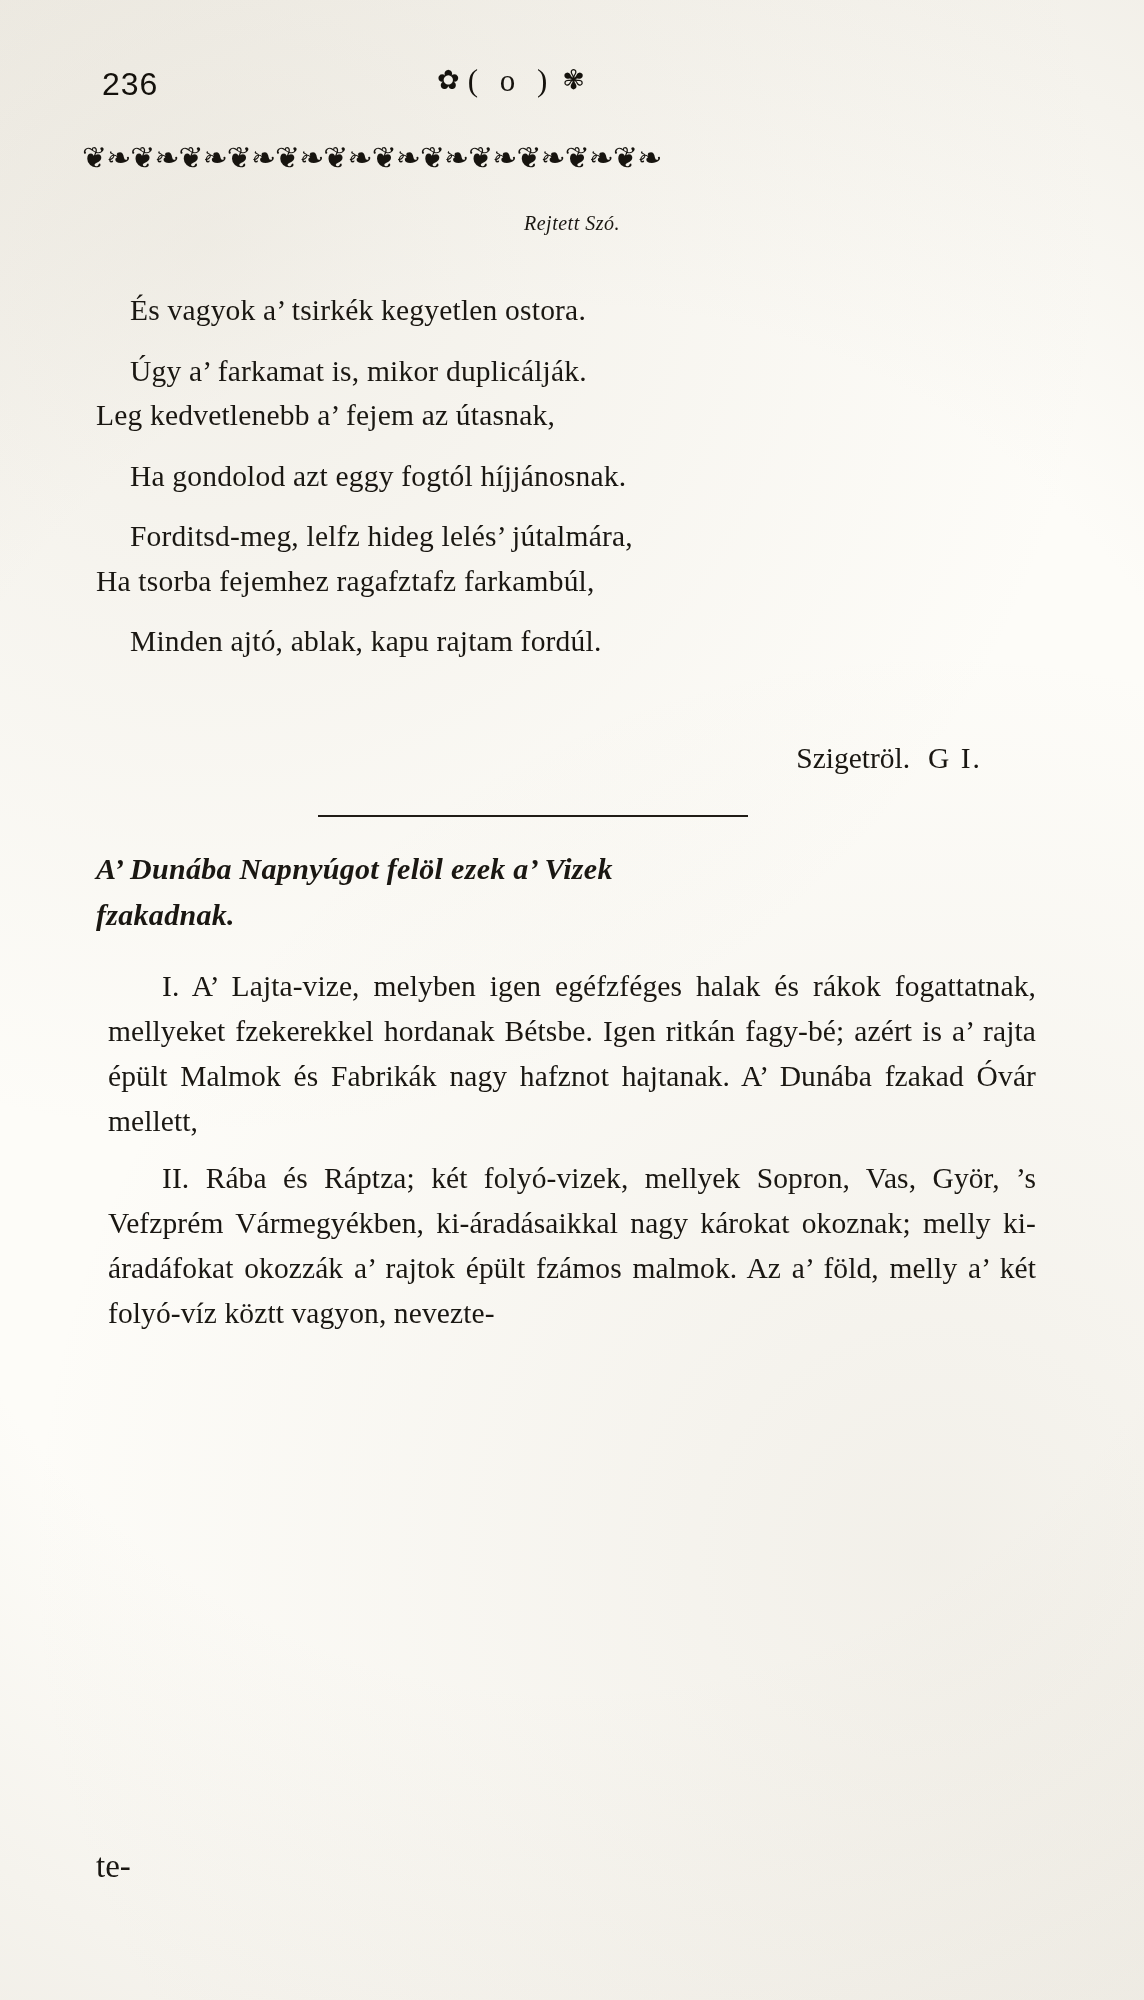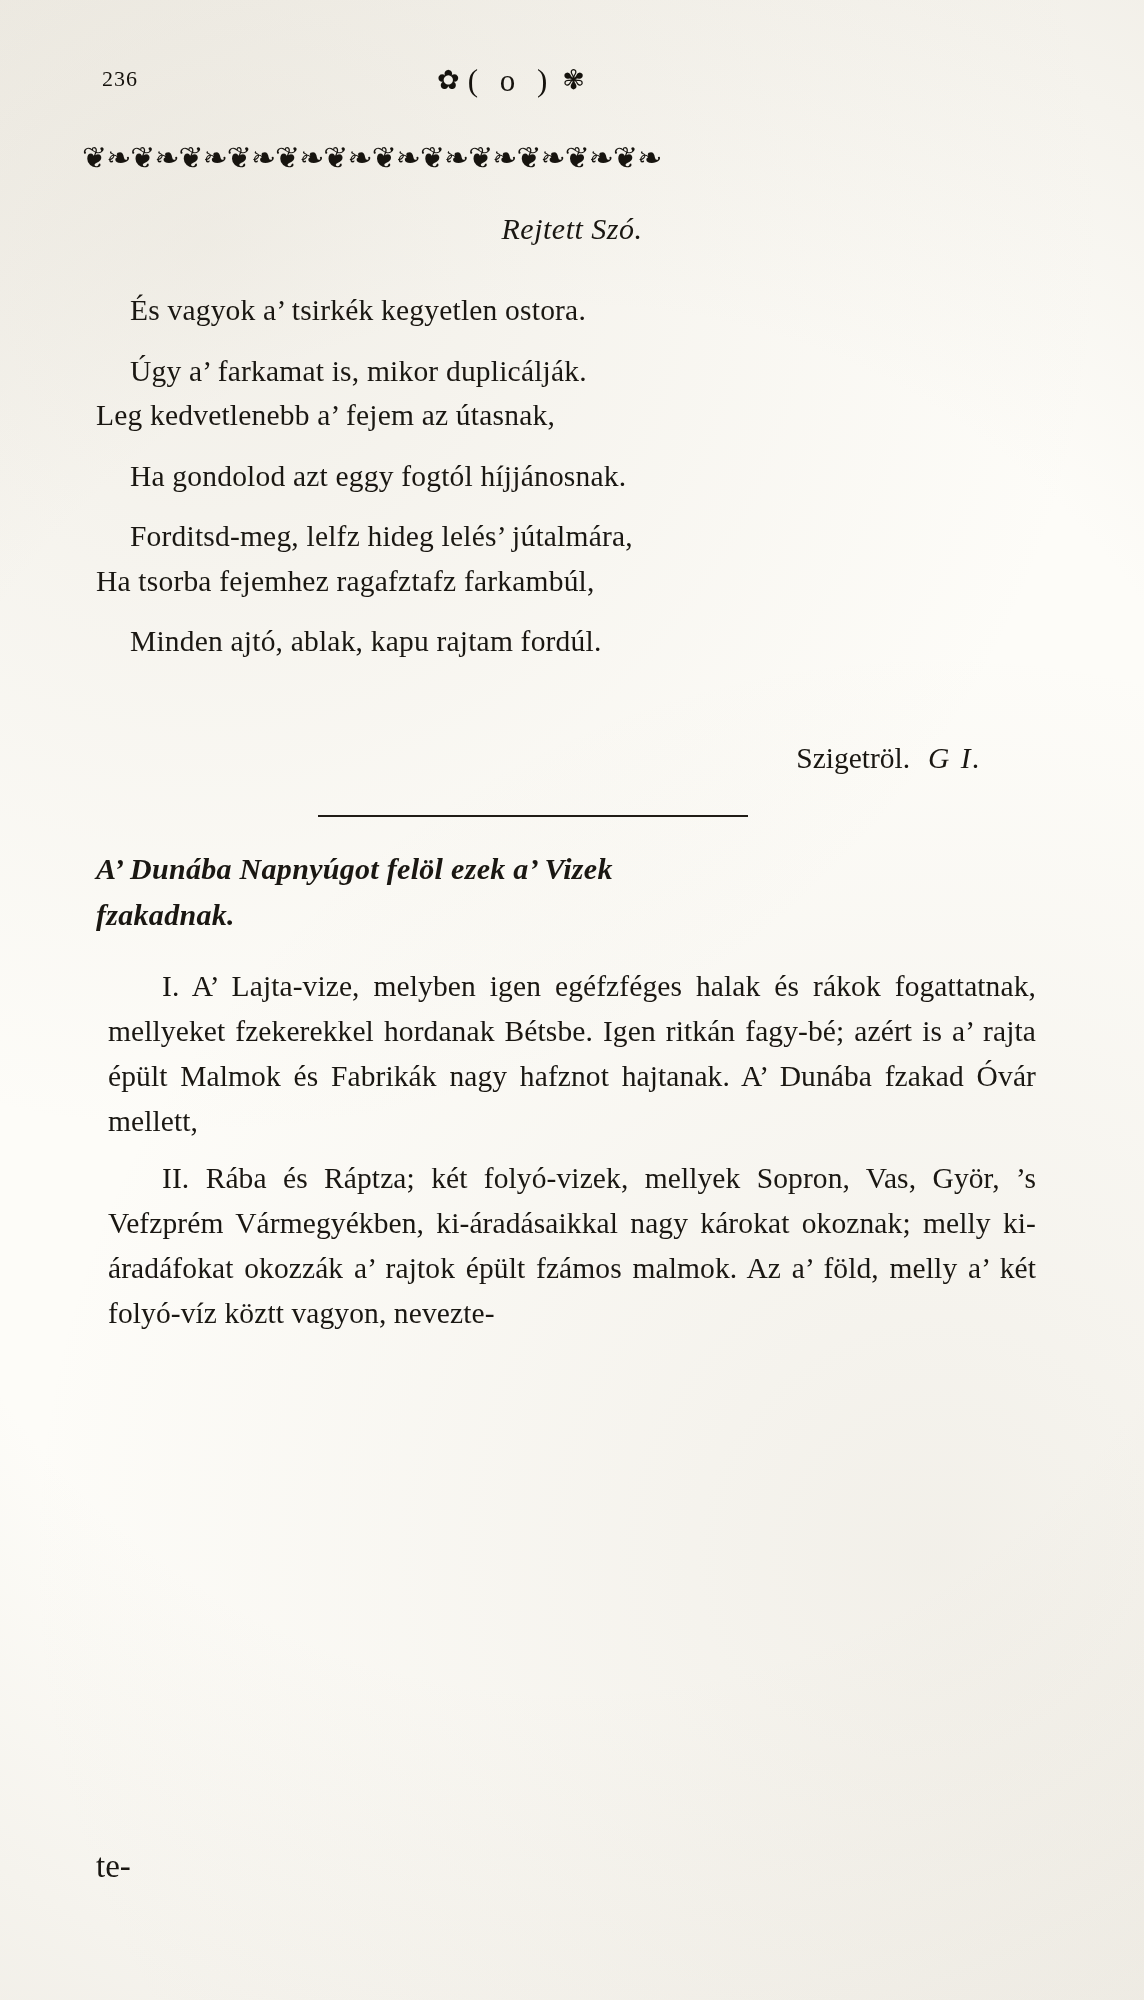--- a/index.html
+++ b/index.html
@@ -39,23 +39,23 @@
     position: absolute;
     top: 62px;
     left: 0;
     width: 952px;
     height: 54px;
   }
   .folio {
     position: absolute;
     left: 6px;
     top: 4px;
-    font-size: 22px;
+    font-size: 32px;
     letter-spacing: 1px;
-    font-family: Liberation Serif, serif;
+    font-family: Liberation Sans, sans-serif;
     color: #14110c;
   }
   .center-orn {
     position: absolute;
     left: 250px;
     top: 0;
     width: 330px;
     text-align: center;
     font-size: 32px;
     color: #15120d;
@@ -88,21 +88,21 @@
     font-family: "DejaVu Sans", sans-serif;
   }
 
   
   .sec-title {
     position: absolute;
     top: 212px;
     left: 0;
     width: 952px;
     text-align: center;
-    font-size: 30px;
+    font-size: 20px;
     font-style: italic;
     letter-spacing: 0.5px;
   }
 
   .poem {
     position: absolute;
     top: 272px;
     left: 0;
     width: 952px;
     font-size: 29.5px;
@@ -123,21 +123,20 @@
     left: 0;
     width: 952px;
     text-align: right;
     padding-right: 66px;
     box-sizing: border-box;
     font-size: 29.5px;
   }
   .signature .initials {
     letter-spacing: 2px;
     padding-left: 18px;
-    font-style: italic;
   }
 
   .divider {
     position: absolute;
     top: 815px;
     left: 222px;
     width: 430px;
     height: 0;
     border-top: 2.5px solid #201c16;
   }

